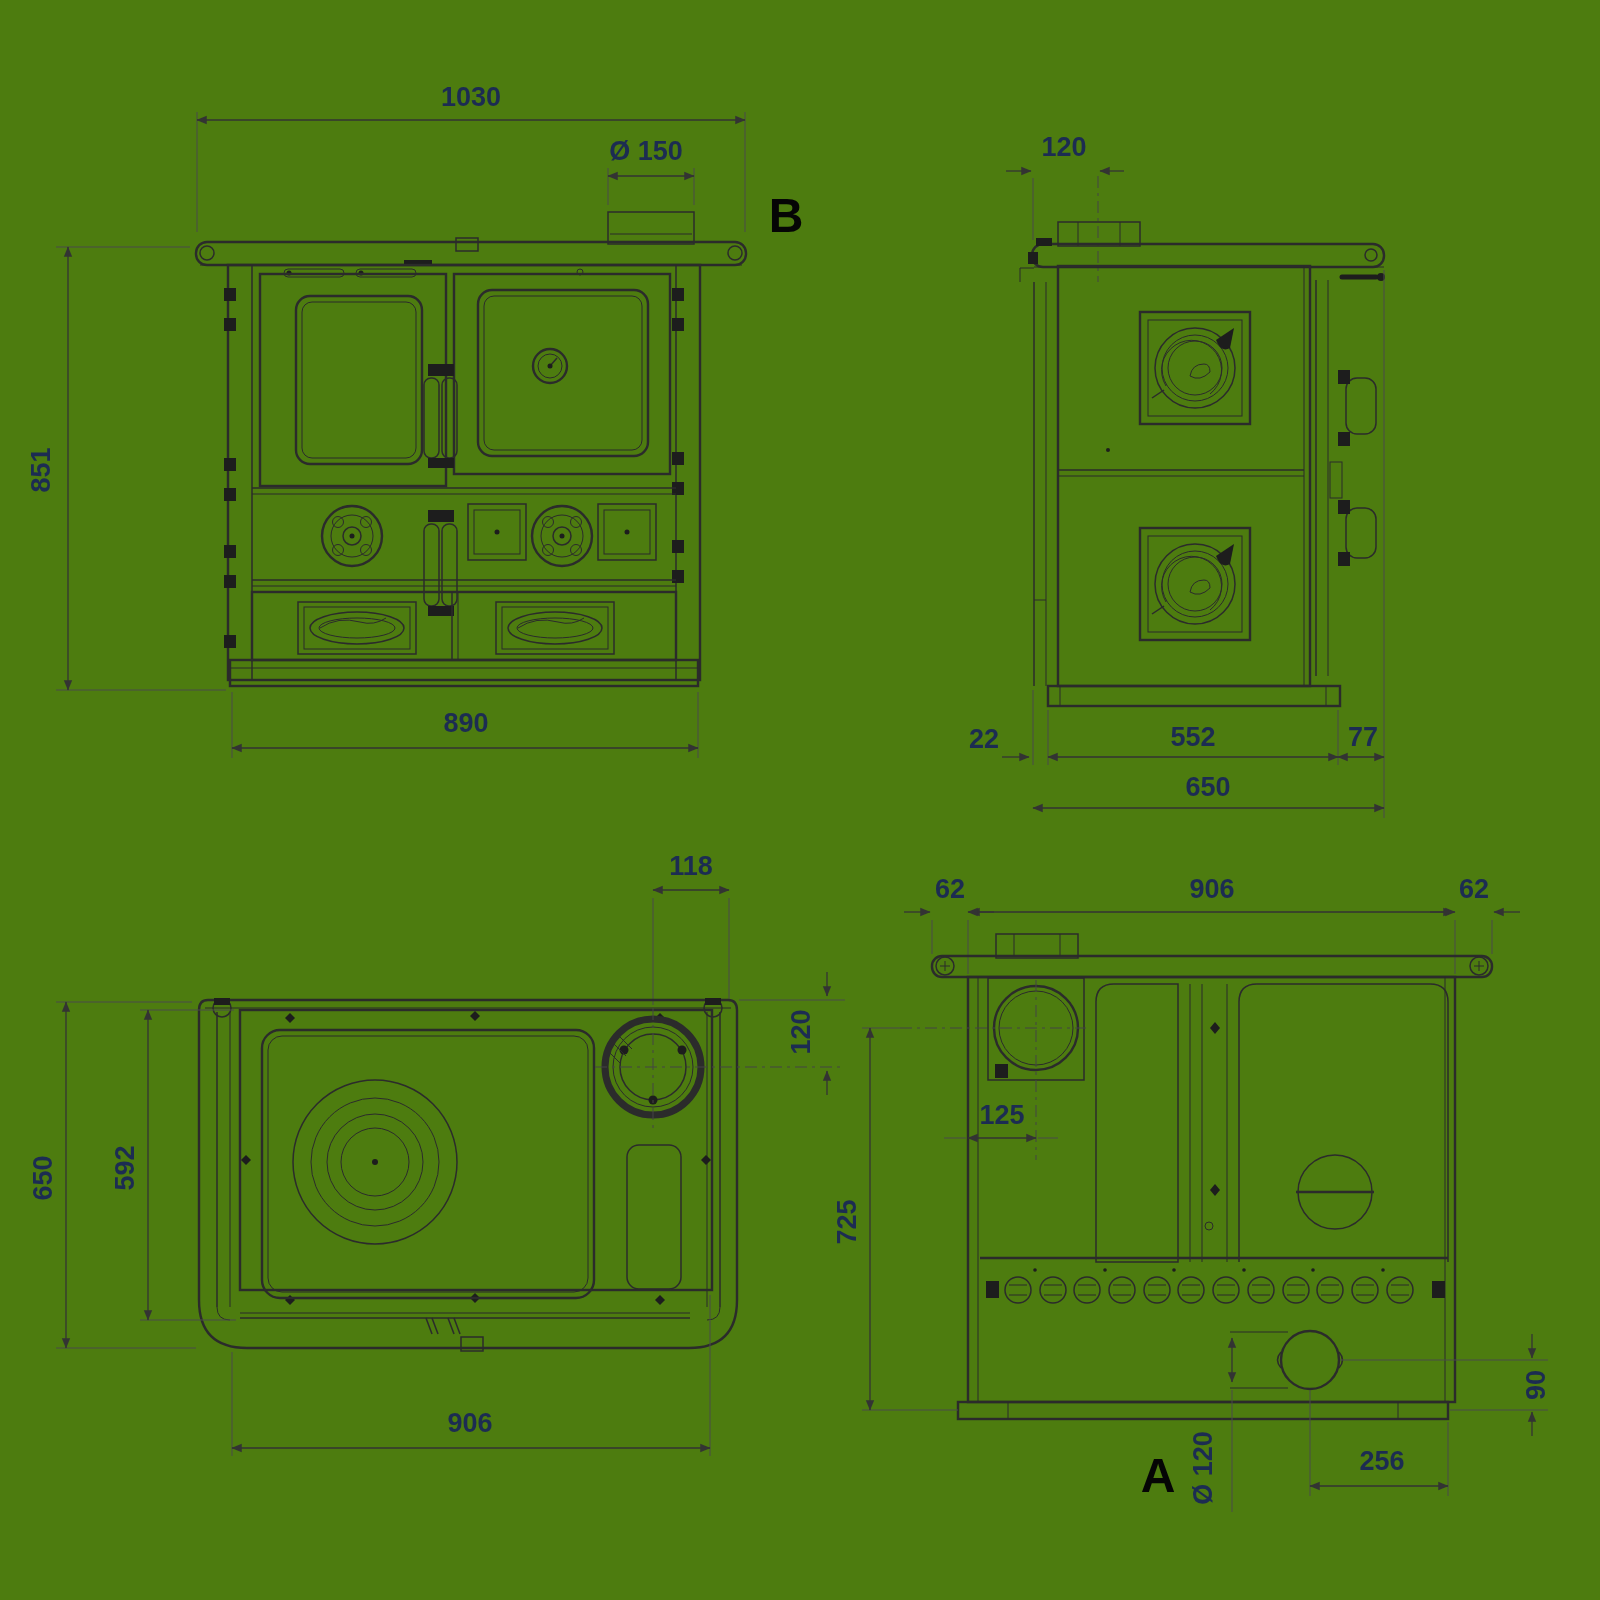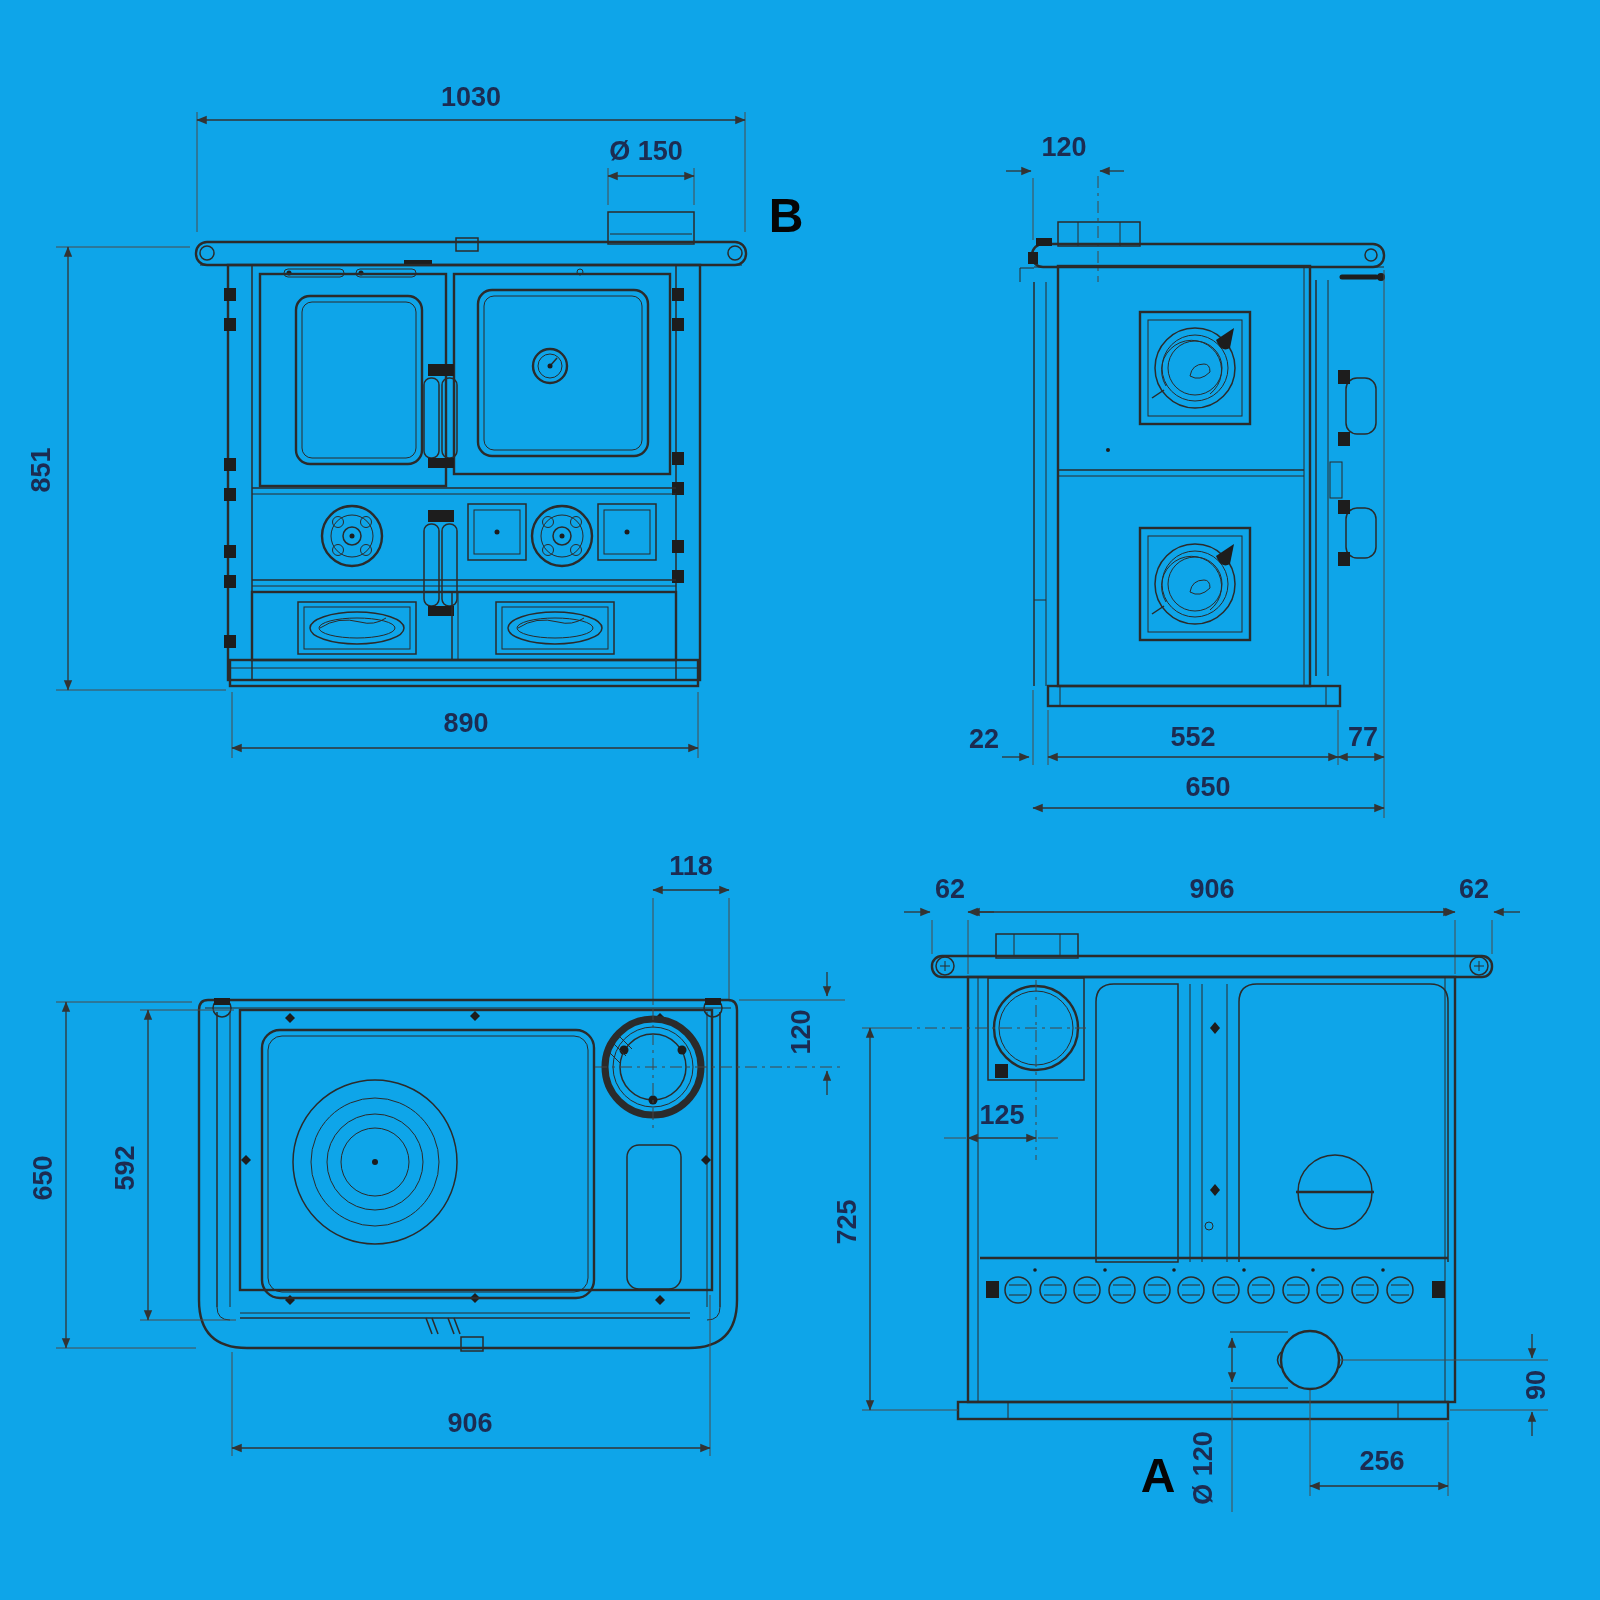--- a/index.html
+++ b/index.html
@@ -1,16 +1,16 @@
 <!DOCTYPE html>
 <html><head>
 <meta charset="utf-8">
 <style>
   html,body { margin:0; padding:0; background:#ffffff; }
-  .page { width:1600px; height:1600px; background:#0ea5e9; position:relative; overflow:hidden;
+  .page { width:1600px; height:1600px; background:#4d7c0f; position:relative; overflow:hidden;
           font-family:"Liberation Sans", sans-serif; }
   svg { display:block; }
   
   .o   { fill:none; stroke:#2b2b2b; stroke-width:2.4; }
   .m   { fill:none; stroke:#2b2b2b; stroke-width:1.5; }
   .t   { fill:none; stroke:#2b2b2b; stroke-width:1; }
   .hv  { fill:none; stroke:#1d1d1d; stroke-width:5; stroke-linecap:round; }
   .ring{ fill:none; stroke:#2b2b2b; stroke-width:7; }
   .ext { fill:none; stroke:#4a4a4a; stroke-width:1; }
   .dl  { fill:none; stroke:#333333; stroke-width:1.3; }

